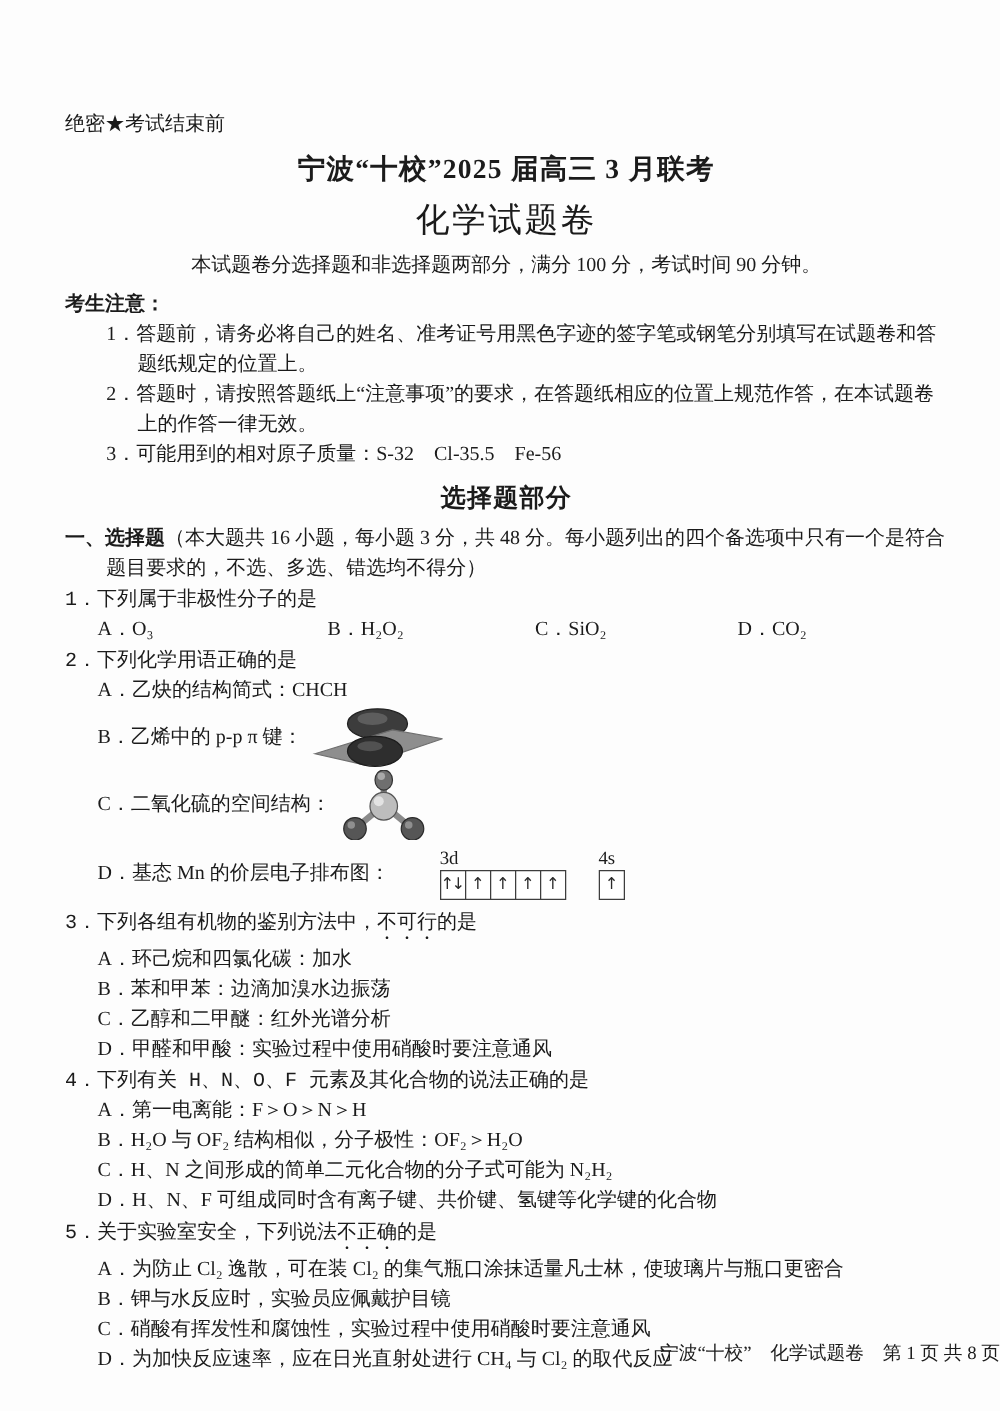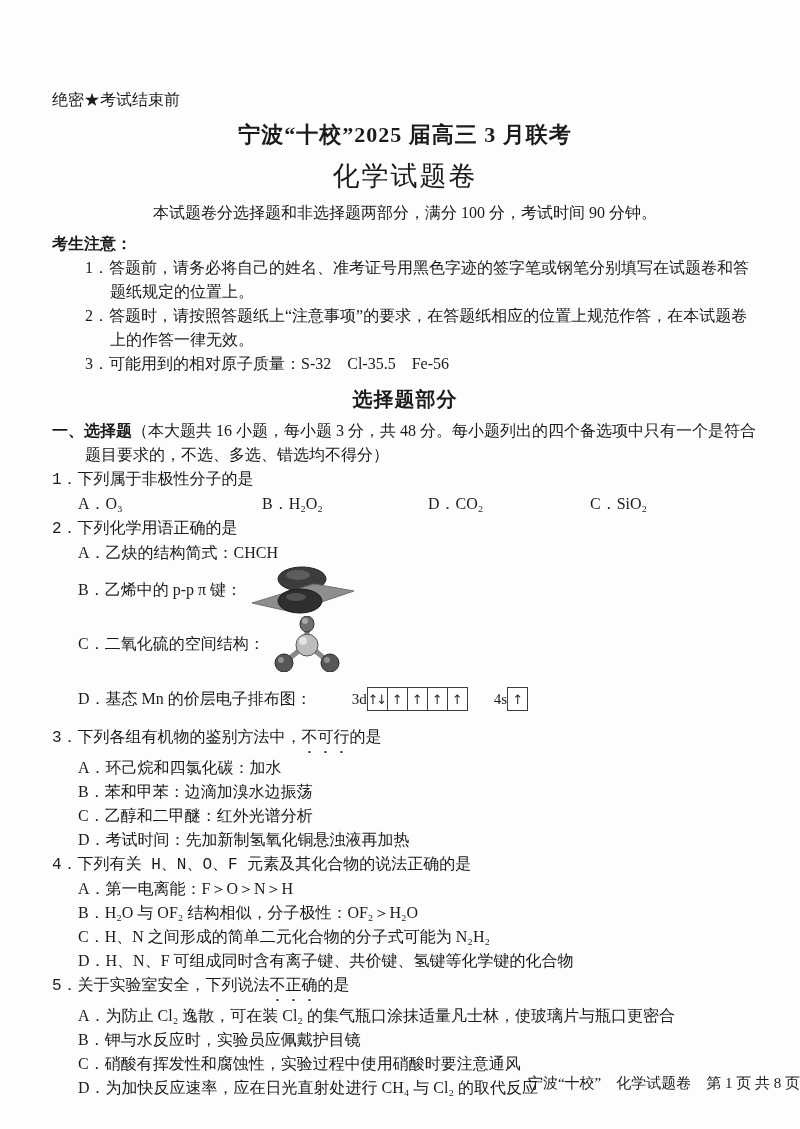--- a/index.html
+++ b/index.html
@@ -31,21 +31,21 @@
   .opt-media{display:flex;align-items:center;margin-left:26px;}
   .opt-media svg{flex:0 0 auto;}
   .emph{
     -webkit-text-emphasis:filled dot;
     -webkit-text-emphasis-position:under right;
     text-emphasis:filled dot;
     text-emphasis-position:under right;
   }
   
   .orbital-diagram{display:inline-flex;gap:26px;vertical-align:middle;margin-left:8px;}
-  .orb-group{display:inline-flex;flex-direction:row;align-items:center;}
+  .orb-group{display:inline-flex;flex-direction:column;}
   .orb-label{font-size:15px;line-height:17px;}
   .orb-boxes{display:inline-flex;}
   .orb-box{
     width:21px;height:24px;border:1px solid #3d3d3d;margin-left:-1px;
     display:flex;align-items:center;justify-content:center;
     font-size:13px;line-height:13px;letter-spacing:-2px;padding-right:2px;box-sizing:border-box;
     font-family:"DejaVu Sans",sans-serif;color:#2a2a2a;background:#fff;
   }
   .orb-box:first-child{margin-left:0;}
   .footer{position:absolute;left:0;bottom:34px;width:100%;text-align:right;font-size:15px;}
@@ -68,22 +68,22 @@
 
   <div class="section-title">选择题部分</div>
 
   <div class="section-intro"><span class="lbl">一、选择题</span><span>（本大题共 16 小题，每小题 3 分，共 48 分。每小题列出的四个备选项中只有一个是符合题目要求的，不选、多选、错选均不得分）</span></div>
 
   <div class="question">
     <div class="q-stem"><span>1．</span><span>下列属于非极性分子的是</span></div>
     <div class="options-grid">
       <span>A．O₃</span>
       <span>B．H₂O₂</span>
+      <span>C．SiO₂</span>
       <span>D．CO₂</span>
-      <span>C．SiO₂</span>
     </div>
   </div>
 
   <div class="question">
     <div class="q-stem"><span>2．</span><span>下列化学用语正确的是</span></div>
 
     <div class="opt-line">A．乙炔的结构简式：CHCH</div>
 
     <div class="opt-media" style="height:50px;">
       <span>B．乙烯中的 p-p π 键：</span>
@@ -134,21 +134,21 @@
         </span>
       </span>
     </div>
   </div>
 
   <div class="question">
     <div class="q-stem"><span>3．</span><span>下列各组有机物的鉴别方法中，</span><span class="emph">不可行</span><span>的是</span></div>
     <div class="opt-line">A．环己烷和四氯化碳：加水</div>
     <div class="opt-line">B．苯和甲苯：边滴加溴水边振荡</div>
     <div class="opt-line">C．乙醇和二甲醚：红外光谱分析</div>
-    <div class="opt-line">D．考试时间：先加新制氢氧化铜悬浊液再加热</div>
+    <div class="opt-line">D．甲醛和甲酸：实验过程中使用硝酸时要注意通风</div>
   </div>
 
   <div class="question">
     <div class="q-stem"><span>4．</span><span>下列有关 H、N、O、F 元素及其化合物的说法正确的是</span></div>
     <div class="opt-line">A．第一电离能：F＞O＞N＞H</div>
     <div class="opt-line">B．H₂O 与 OF₂ 结构相似，分子极性：OF₂＞H₂O</div>
     <div class="opt-line">C．H、N 之间形成的简单二元化合物的分子式可能为 N₂H₂</div>
     <div class="opt-line">D．H、N、F 可组成同时含有离子键、共价键、氢键等化学键的化合物</div>
   </div>
 

